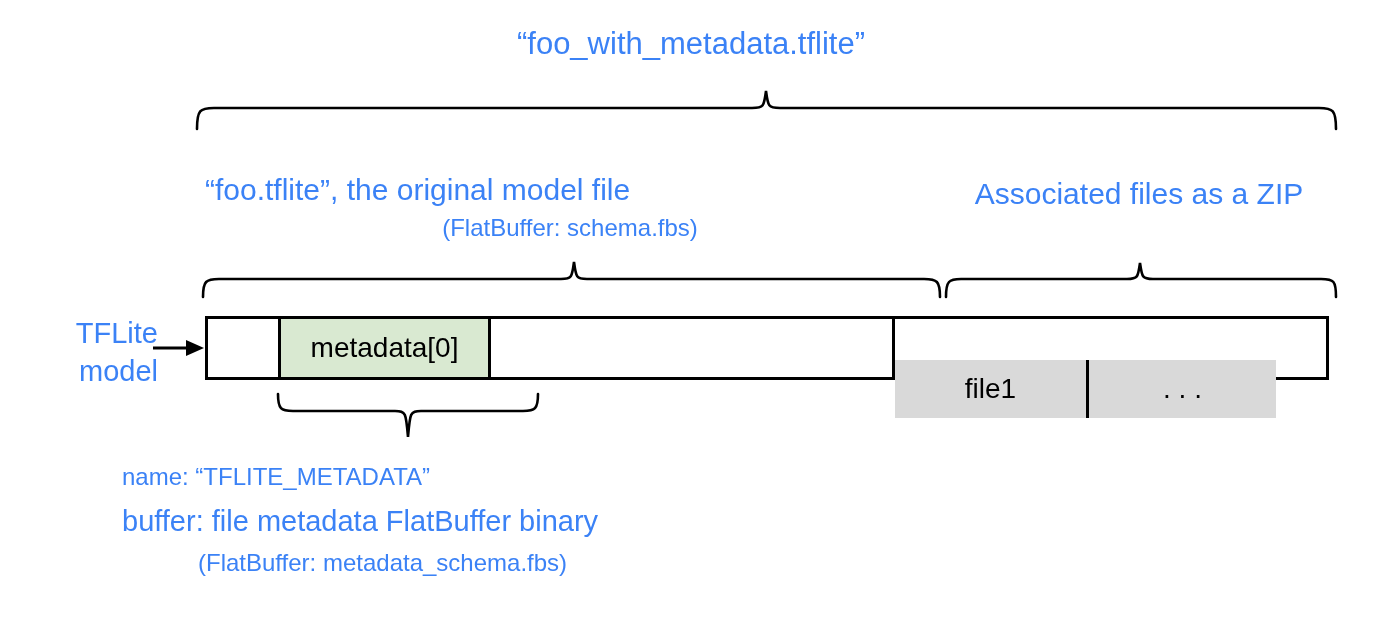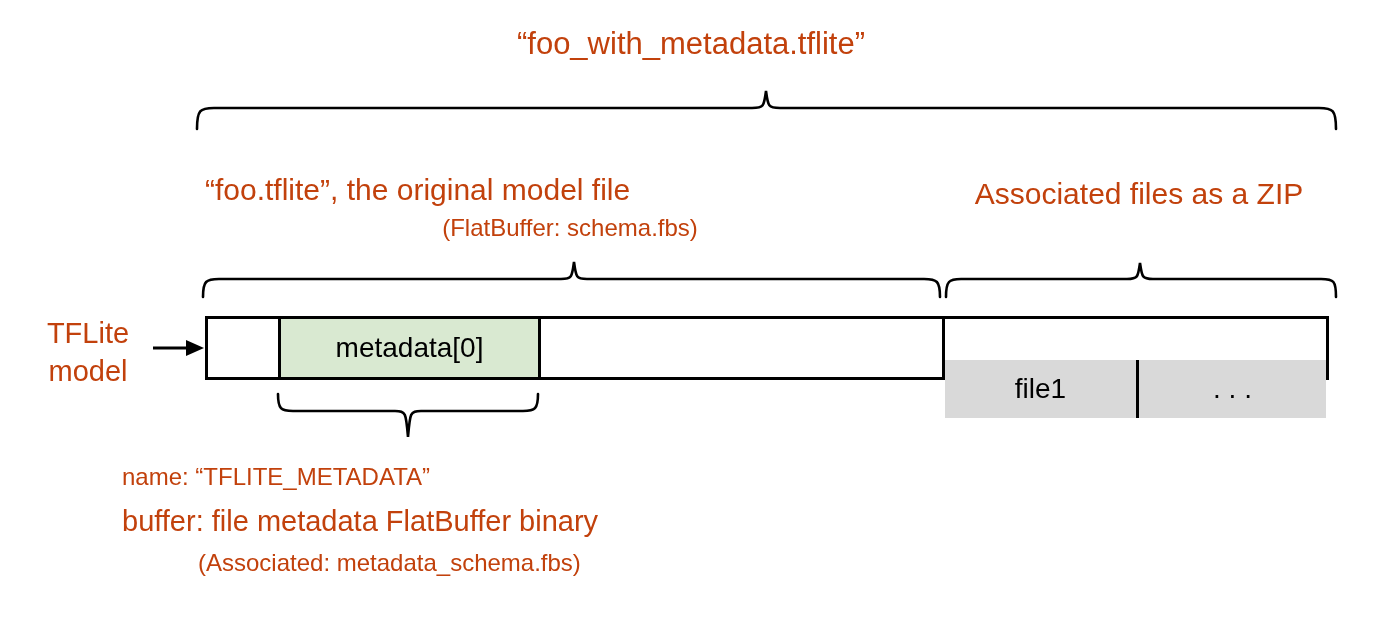--- a/index.html
+++ b/index.html
@@ -16,21 +16,21 @@
     width: 1382px;
     height: 621px;
     overflow: hidden;
     background: #ffffff;
   }
 
   .txt {
     position: absolute;
     white-space: pre;
     line-height: 1.15;
-    color: #c2410c;
+    color: #3b82f6;
   }
 
   
   #title-main {
     left: 0; top: 26px;
     width: 1382px;
     text-align: center;
     font-size: 31px;
   }
   #label-original-1 {
@@ -49,21 +49,21 @@
     left: 942px; top: 177px;
     width: 394px;
     text-align: center;
     font-size: 30px;
   }
 
   
   #label-tflite {
     left: 18px; top: 314px;
     width: 140px;
-    text-align: center;
+    text-align: right;
     font-size: 29px;
     line-height: 1.32;
   }
 
   
   #arrow {
     position: absolute;
     left: 152px;
     top: 337px;
     width: 54px;
@@ -182,23 +182,23 @@
 
   <div class="txt" id="label-tflite"><span>TFLite</span><br><span>model</span></div>
 
   <svg id="arrow" viewBox="0 0 54 22" width="54" height="22" xmlns="http://www.w3.org/2000/svg">
     <line x1="1" y1="11" x2="36" y2="11" stroke="#000" stroke-width="3"></line>
     <polygon points="34,3 52,11 34,19" fill="#000"></polygon>
   </svg>
 
   <div id="bar">
     <div class="cell white divider-right" style="width: 73px; background: rgb(255, 255, 255);"></div>
-    <div class="cell green divider-right" style="width: 260px; background: rgb(217, 233, 209);">metadata[0]</div>
+    <div class="cell green divider-right" style="width: 210px; background: rgb(217, 233, 209);">metadata[0]</div>
     <div class="cell white divider-right" style="width: 404px; background: rgb(255, 255, 255);"></div>
     <div class="cell gray divider-right" style="width: 194px; background: rgb(217, 217, 217);">file1</div>
     <div class="cell gray" style="width: 187px; background: rgb(217, 217, 217);">. . .</div>
   </div>
 
   <div class="txt" id="note-1">name: “TFLITE_METADATA”</div>
   <div class="txt" id="note-2">buffer: file metadata FlatBuffer binary</div>
-  <div class="txt" id="note-3">(Associated: metadata_schema.fbs)</div>
+  <div class="txt" id="note-3">(FlatBuffer: metadata_schema.fbs)</div>
 
 </div>
 
 </body></html>

